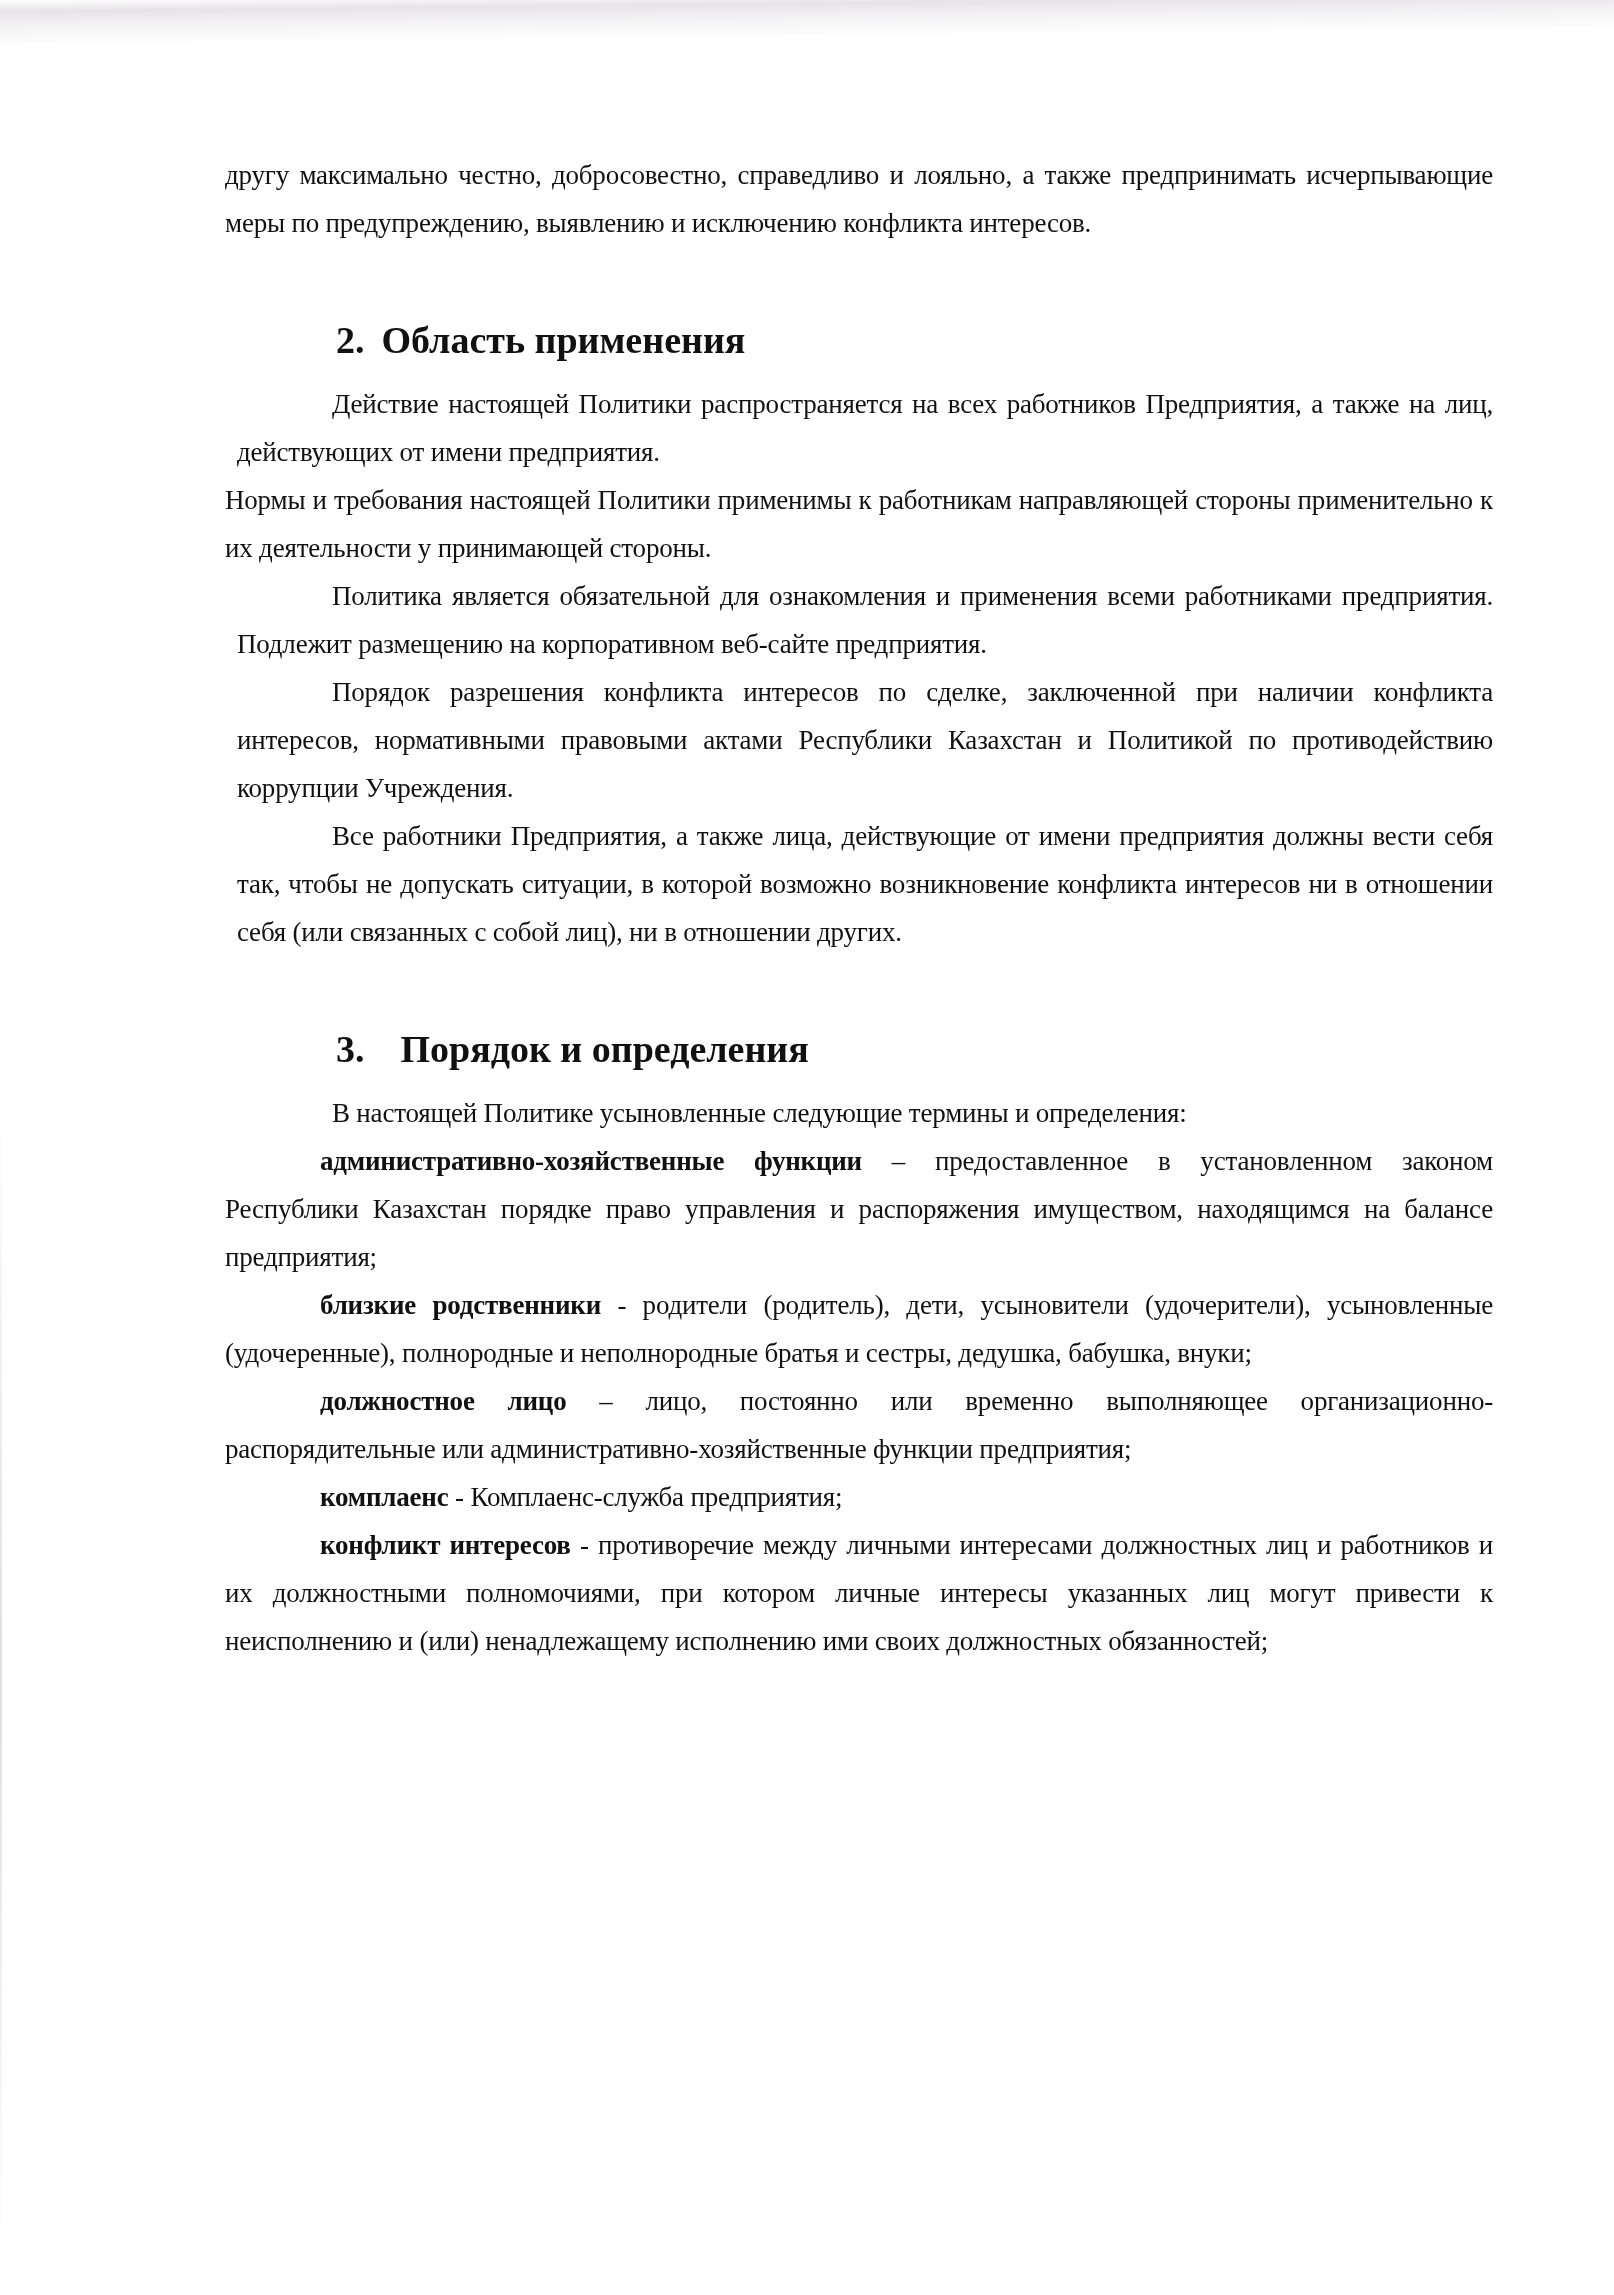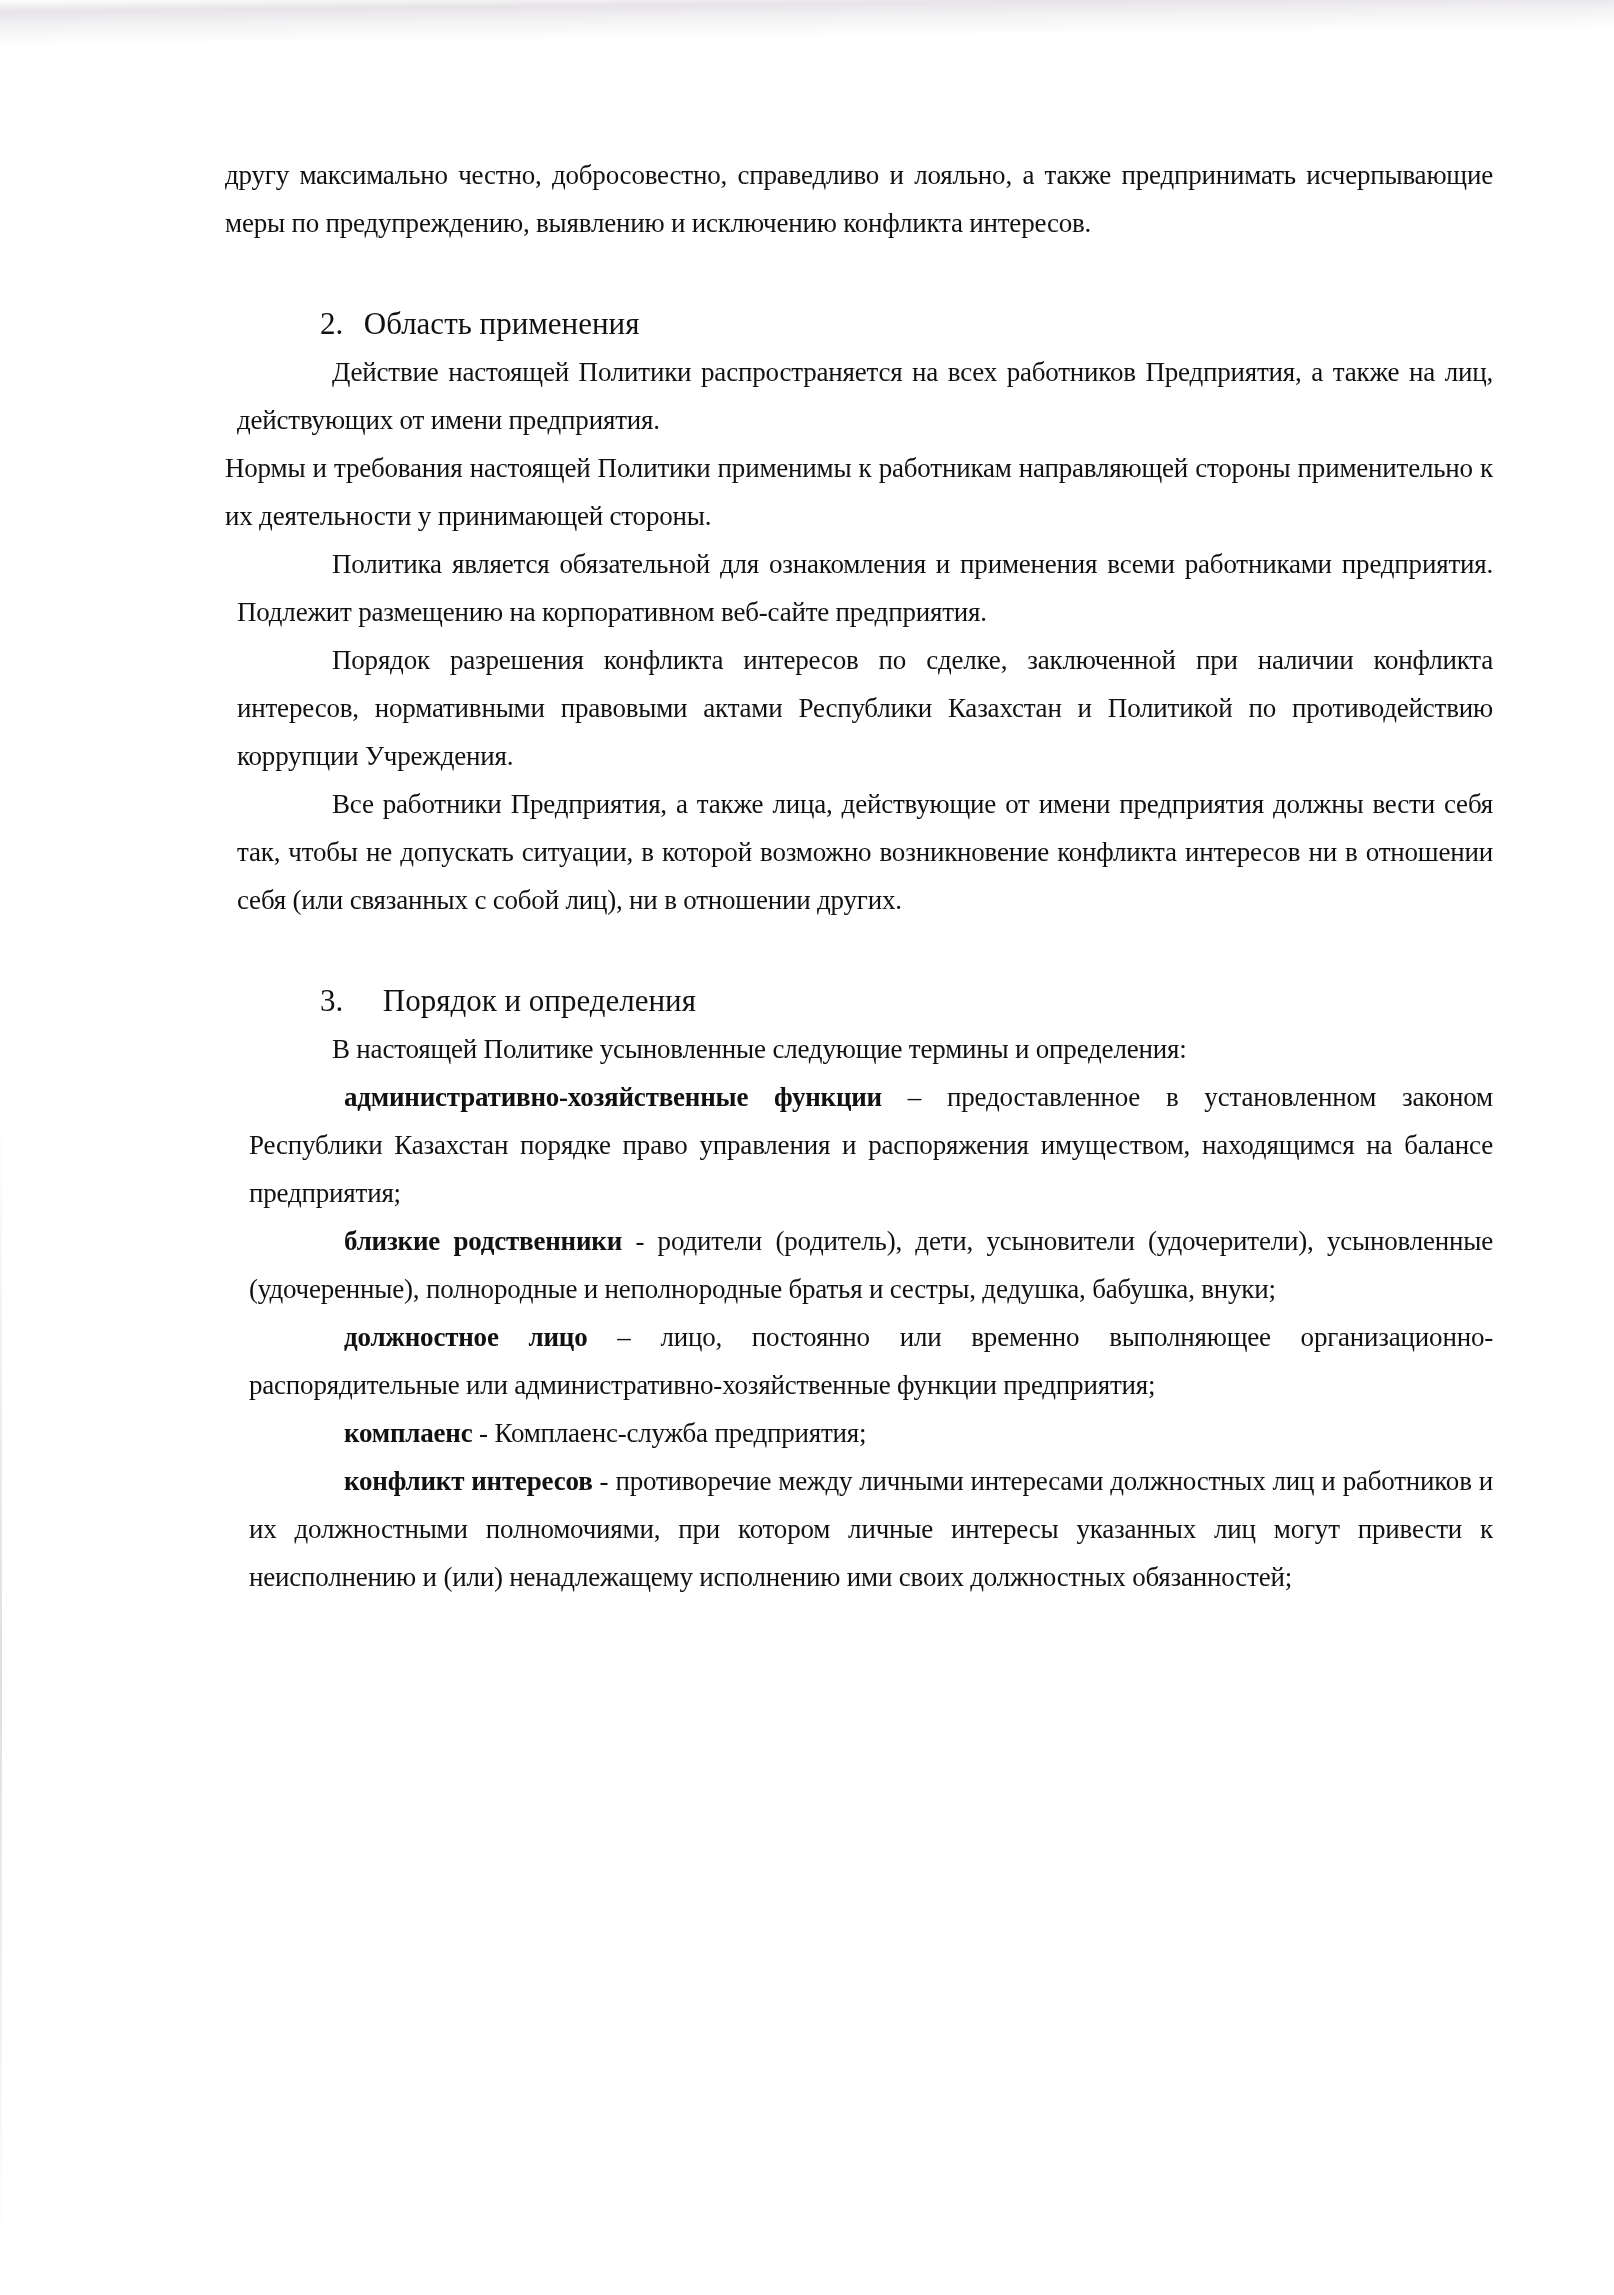--- a/index.html
+++ b/index.html
@@ -45,27 +45,26 @@
       line-height: 48px;
       text-align: justify;
       letter-spacing: -0.2px;
     }
     p.indent {
       text-indent: 95px;
       margin-left: 12px;
     }
     p.def {
       text-indent: 95px;
-      margin-left: 24px;
     }
     h2 {
-      margin: 0;
-      font-size: 31px;
+      margin: 16px;
+      font-size: 38px;
       line-height: 48px;
-      font-weight: normal;
+      font-weight: bold;
       padding-left: 95px;
     }
     h2 .num {
       display: inline-block;
       min-width: 36px;
     }
     h2.sec3 .num {
       min-width: 55px;
     }
     .gap {

